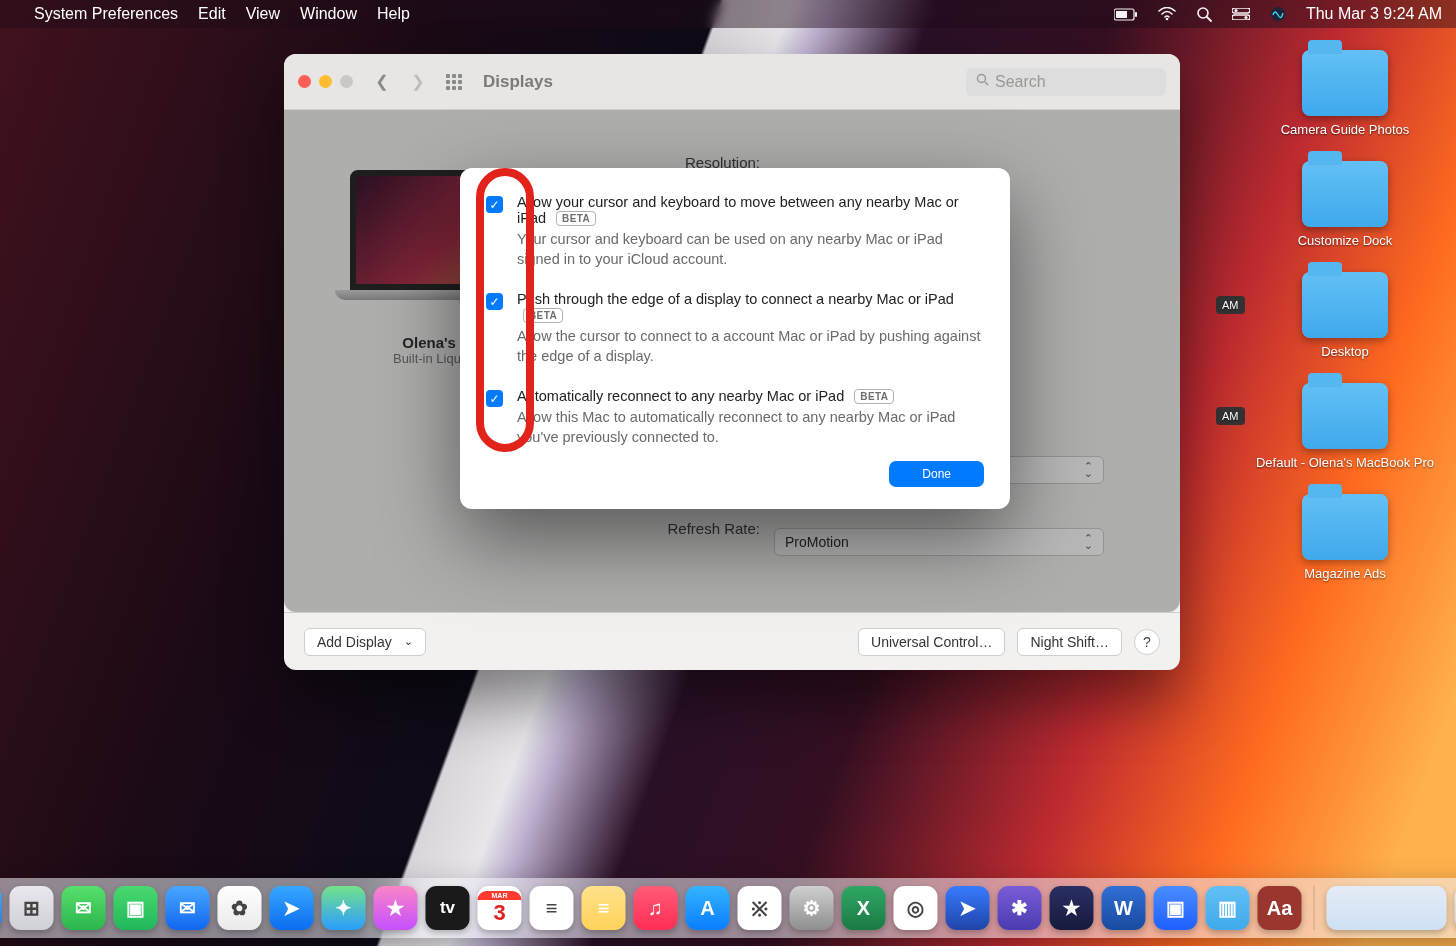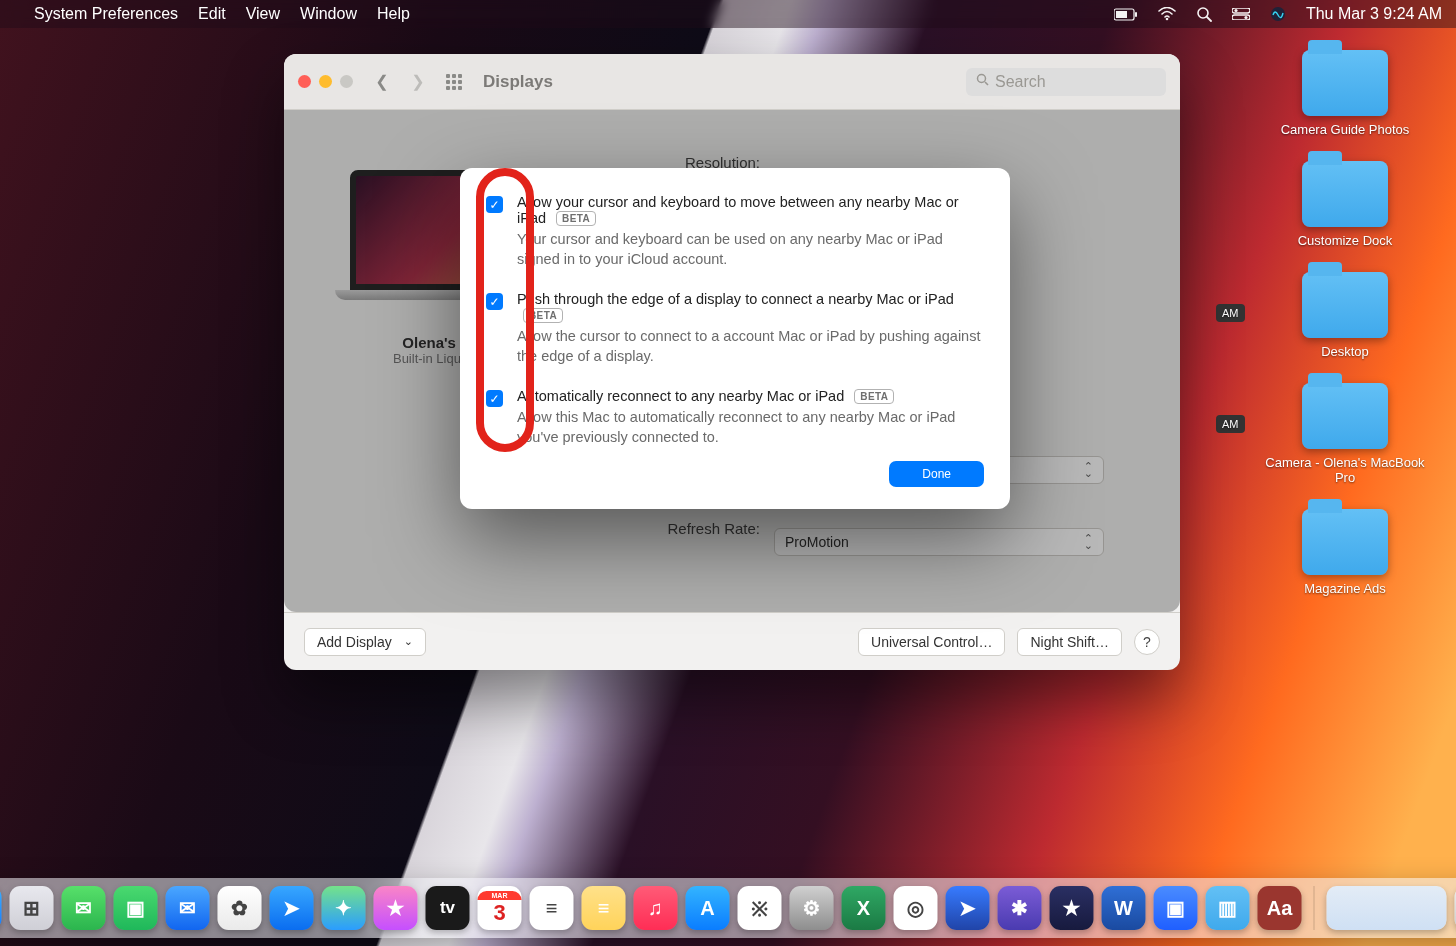--- a/index.html
+++ b/index.html
@@ -29,21 +29,21 @@
   .menu-left .mb-item:first-child{font-weight:600;}
   .apple-logo{font-size:17px; line-height:1;}
   .mb-icon{opacity:.95; display:inline-flex;}
 
   
   .desktop-icons{position:absolute; right:16px; top:50px; width:190px;}
   .d-icon{display:flex; flex-direction:column; align-items:center; margin-bottom:24px; color:#fff; font-size:13px; text-align:center; text-shadow:0 1px 2px rgba(0,0,0,.6);}
   .folder{width:86px; height:66px; border-radius:8px; position:relative; background:linear-gradient(#63c0f5,#3fa9ec); box-shadow:0 3px 8px rgba(0,0,0,.35);}
   .folder::before{content:""; position:absolute; top:-10px; left:6px; width:34px; height:14px; background:#56b6ef; border-radius:4px 4px 0 0;}
   .d-label{margin-top:6px; max-width:180px;}
-  .d-badge{position:absolute; left:-34px; top:32px; background:#333; color:#fff; font-size:11px; padding:3px 6px; border-radius:4px;}
+  .d-badge{position:absolute; left:-34px; top:24px; background:#333; color:#fff; font-size:11px; padding:3px 6px; border-radius:4px;}
 
   
   .pref-window{
     position:absolute; left:284px; top:54px; width:896px; height:616px;
     background:var(--win-bg); border-radius:12px; box-shadow:0 30px 60px rgba(0,0,0,.45);
     display:flex; flex-direction:column; overflow:hidden;
   }
   .pref-toolbar{
     height:56px; background:var(--toolbar-bg); border-bottom:1px solid var(--border);
     display:flex; align-items:center; padding:0 14px; gap:10px;
@@ -178,21 +178,21 @@
       <div class="d-label">Customize Dock</div>
     </div>
   <div class="d-icon" style="position:relative;">
       <span class="d-badge">AM</span>
       <div class="folder"></div>
       <div class="d-label">Desktop</div>
     </div>
   <div class="d-icon" style="position:relative;">
       <span class="d-badge">AM</span>
       <div class="folder"></div>
-      <div class="d-label">Camera - Olena's MacBook Pro</div>
+      <div class="d-label">Default - Olena's MacBook Pro</div>
     </div>
   <div class="d-icon">
       <div class="folder"></div>
       <div class="d-label">Magazine Ads</div>
     </div>
 </div>
 
 <div class="pref-window">
   <div class="pref-toolbar">
     <div class="traffic">

